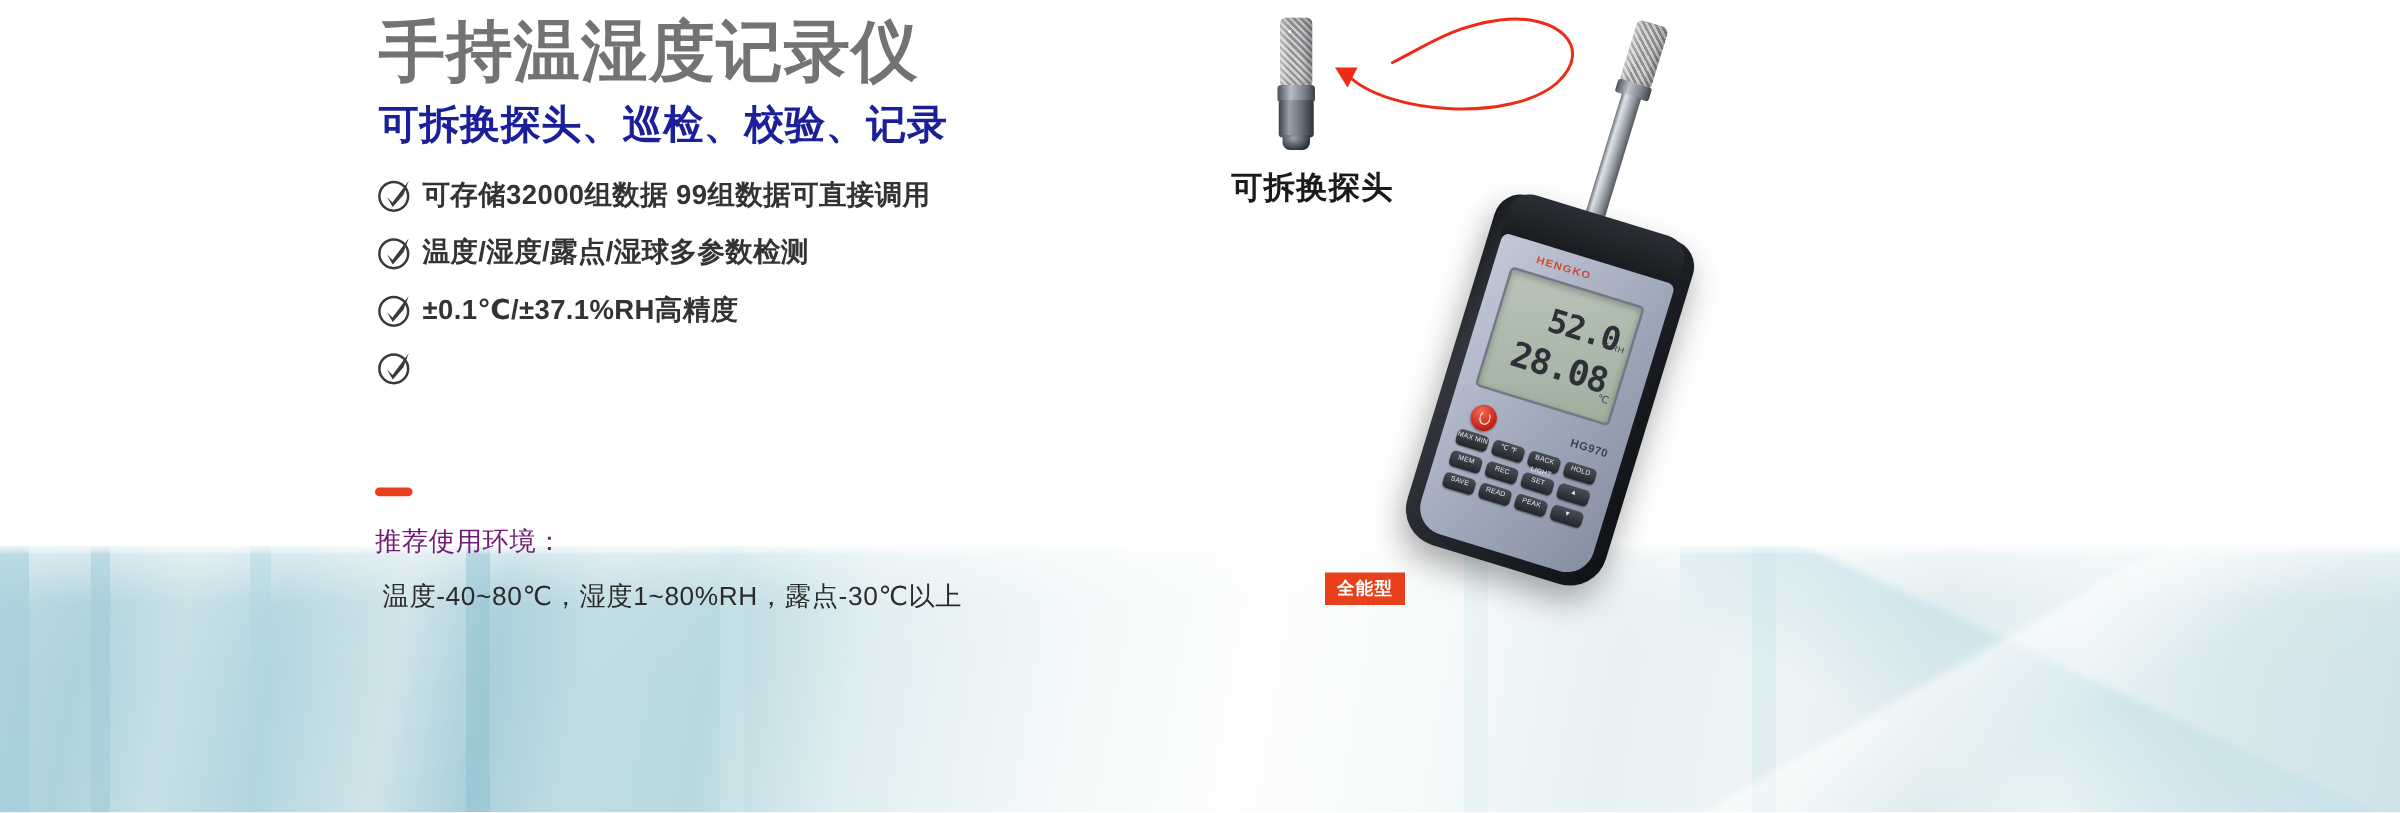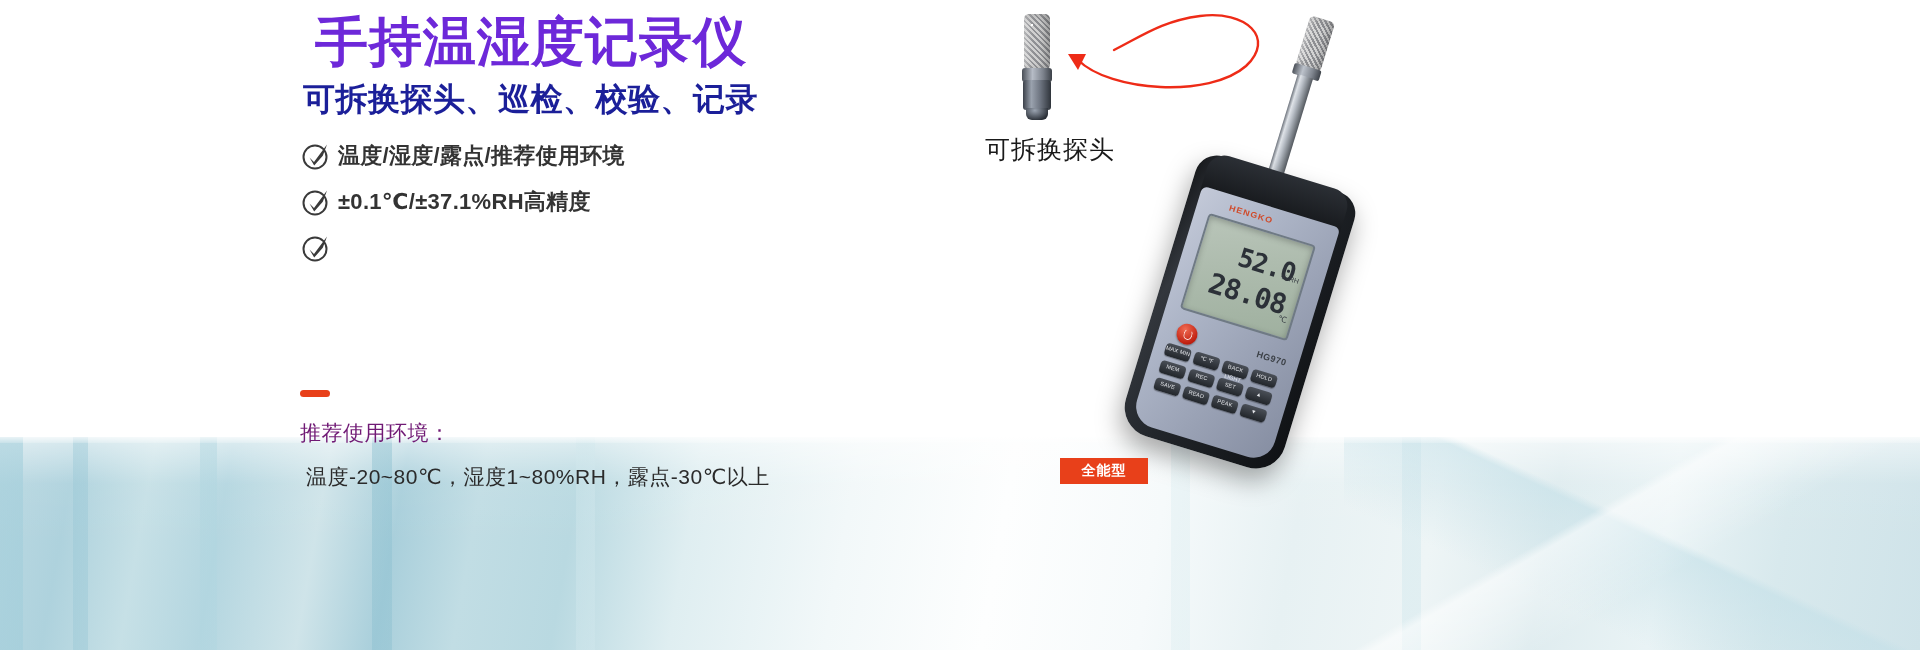--- a/index.html
+++ b/index.html
@@ -55,23 +55,23 @@
   }
   .bg-seam {
     position:absolute; left:0; top:433px; width:1920px; height:10px;
     background:linear-gradient(to bottom, rgba(255,255,255,1) 0%, rgba(255,255,255,0.2) 100%);
   }
 
   
   .copy { position:absolute; left:300px; top:0; width:720px; }
 
   .title {
-    position:absolute; left:15px; top:14px;
+    position:absolute; left:3px; top:14px;
     font-size:53px; line-height:1.05; font-weight:bold;
-    color:#6d28d9; letter-spacing:1px;
+    color:#737373; letter-spacing:1px;
     white-space:nowrap;
   }
   .subtitle {
     position:absolute; left:3px; top:82px;
     font-size:32px; line-height:1.1; font-weight:bold;
     color:#1b1f99; letter-spacing:0.5px;
     white-space:nowrap;
   }
 
   .features { position:absolute; left:0px; top:133px; }
@@ -97,21 +97,21 @@
     margin-bottom:16px; white-space:nowrap;
   }
   .note .nline2 {
     font-size:21px; color:#2b2b2b; letter-spacing:0.5px;
     white-space:nowrap; padding-left:6px;
   }
 
   
   .probe-label {
     position:absolute; left:985px; top:133px;
-    font-size:25px; font-weight:normal; color:#1a1a1a;
+    font-size:25px; font-weight:bold; color:#1a1a1a;
     letter-spacing:1px; white-space:nowrap;
   }
   .arrow-svg { position:absolute; left:1050px; top:2px; }
 
   
   .probe-detached {
     position:absolute; left:1018px; top:14px;
     width:38px; height:105px;
   }
   .probe-detached .mesh {
@@ -255,21 +255,21 @@
   .k6 { left:34px; top:18px; width:26px; height:13px; }
   .k7 { left:64px; top:18px; width:26px; height:13px; }
   .k8 { left:94px; top:18px; width:26px; height:13px; }
   .k9 { left:4px;  top:36px; width:26px; height:13px; }
   .k10{ left:34px; top:36px; width:26px; height:13px; }
   .k11{ left:64px; top:36px; width:26px; height:13px; }
   .k12{ left:94px; top:36px; width:26px; height:13px; }
 
   .badge {
     position:absolute; left:1060px; top:458px;
-    width:88px; height:26px;
+    width:64px; height:26px;
     background:#e8401a;
     color:#ffffff;
     font-size:14px; font-weight:bold;
     display:flex; align-items:center; justify-content:center;
     letter-spacing:1px;
   }
 </style>
 </head>
 <body>
 
@@ -277,30 +277,39 @@
 
   <div class="bg-top"></div>
   <div class="bg-bottom"></div>
   <div class="bg-seam"></div>
 
   <div class="copy">
     <div class="title">手持温湿度记录仪</div>
     <div class="subtitle">可拆换探头、巡检、校验、记录</div>
 
     <div class="features">
-
 
       <div class="feature">
         <span class="check">
           <svg width="38" height="30" viewBox="0 0 38 30">
             <circle cx="15" cy="16" r="11.5" fill="none" stroke="#3a3a3a" stroke-width="2"></circle>
             <path d="M9.5 16.5 L14 21 L27 3.5 L22.8 14.8 L14.2 24.6 Z" fill="#3a3a3a"></path>
           </svg>
         </span>
-        <span class="ftxt">温度/湿度/露点/推荐使用环境</span>
+        <span class="ftxt">可存储32000组数据  99组数据可直接调用</span>
+      </div>
+
+      <div class="feature">
+        <span class="check">
+          <svg width="38" height="30" viewBox="0 0 38 30">
+            <circle cx="15" cy="16" r="11.5" fill="none" stroke="#3a3a3a" stroke-width="2"></circle>
+            <path d="M9.5 16.5 L14 21 L27 3.5 L22.8 14.8 L14.2 24.6 Z" fill="#3a3a3a"></path>
+          </svg>
+        </span>
+        <span class="ftxt">温度/湿度/露点/湿球多参数检测</span>
       </div>
 
       <div class="feature">
         <span class="check">
           <svg width="38" height="30" viewBox="0 0 38 30">
             <circle cx="15" cy="16" r="11.5" fill="none" stroke="#3a3a3a" stroke-width="2"></circle>
             <path d="M9.5 16.5 L14 21 L27 3.5 L22.8 14.8 L14.2 24.6 Z" fill="#3a3a3a"></path>
           </svg>
         </span>
         <span class="ftxt">±0.1℃/±37.1%RH高精度</span>
@@ -315,21 +324,21 @@
         </span>
       </div>
 
 
     </div>
   </div>
 
   <div class="note">
     <div class="dash"></div>
     <div class="nline1">推荐使用环境：</div>
-    <div class="nline2">温度-20~80℃，湿度1~80%RH，露点-30℃以上</div>
+    <div class="nline2">温度-40~80℃，湿度1~80%RH，露点-30℃以上</div>
   </div>
 
   <div class="probe-detached">
     <div class="mesh"></div>
     <div class="collar"></div>
     <div class="body"></div>
     <div class="tipend"></div>
   </div>
 
   <svg class="arrow-svg" width="260" height="120">

